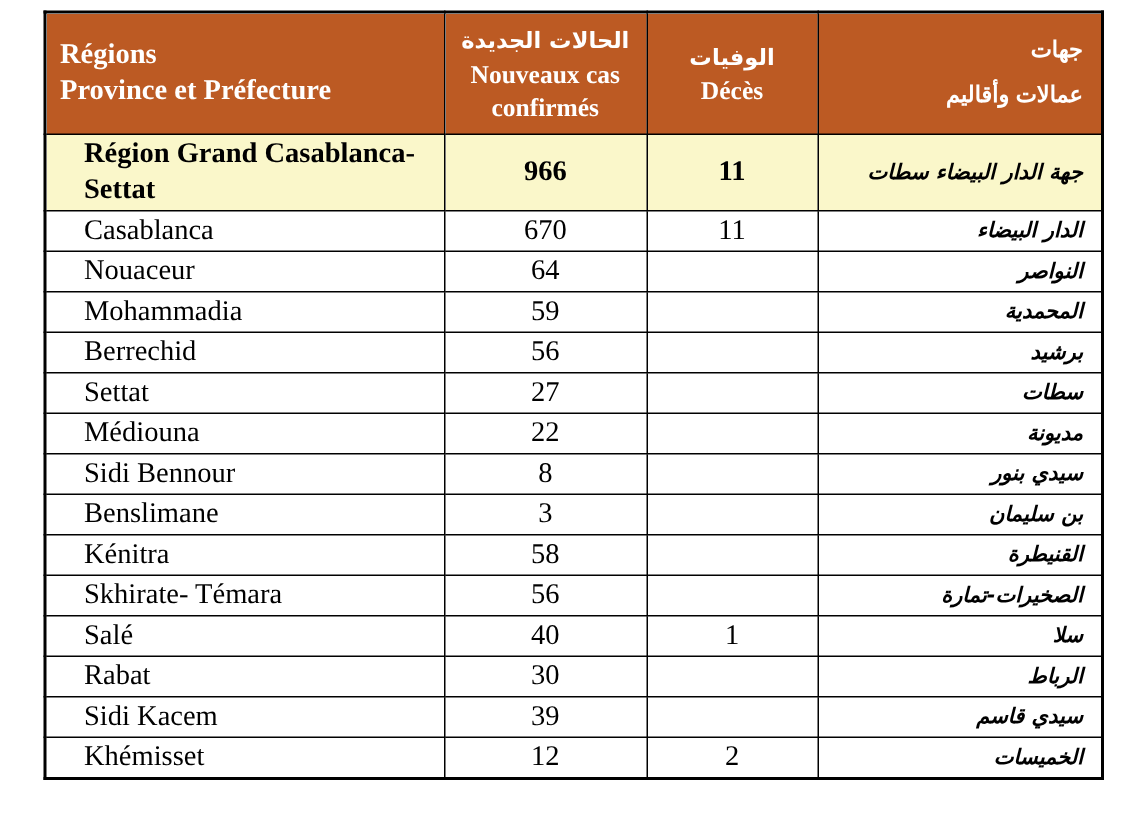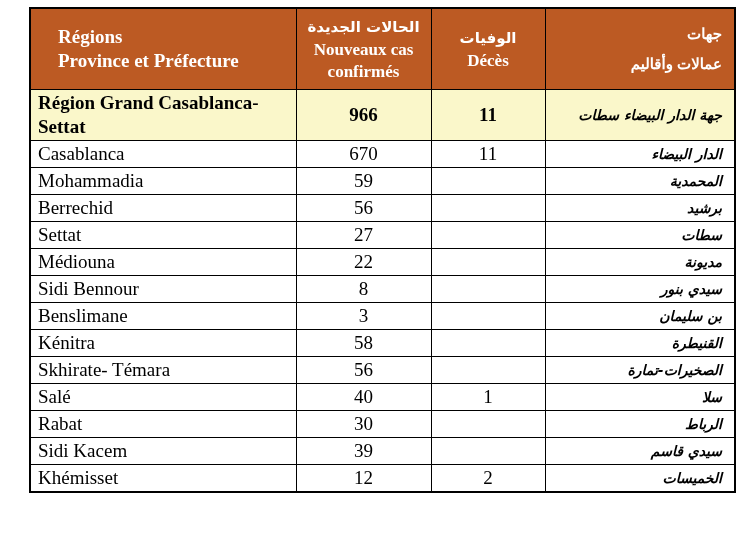--- a/index.html
+++ b/index.html
@@ -5,31 +5,31 @@
   html,body {margin:0; padding:0; background:#ffffff;}
   .page {position:relative; width:754px; height:557px; overflow:hidden; background:#ffffff;}
   .tbl {position:absolute; left:29px; top:7px; width:705px;
         border-collapse:collapse; table-layout:fixed;
         border:2px solid var(--border,#000);}
   th, td {border:1.5px solid var(--border,#000); overflow:hidden;}
 
   thead th {background:var(--header-bg,#BC5A23); color:var(--header-text,#fff);
             height:78px; vertical-align:middle; font-weight:bold;
             font-family:"Liberation Serif", serif;}
-  .h-name   {text-align:left; padding-left:27px; font-size:19px; line-height:24px;}
+  .h-name   {text-align:left; padding-left:9px; font-size:19px; line-height:24px;}
   .h-cases, .h-deaths {text-align:center; font-size:17px; line-height:22px; padding:0 4px;}
   .line {display:block;}
   .ar-line {font-family:"DejaVu Sans", sans-serif; font-size:15px; line-height:24px;}
   .h-arabic {text-align:right; padding-right:12px;
              font-family:Liberation Sans, sans-serif; font-size:15px; line-height:30px;}
 
   tbody td {font-family:"Liberation Serif", serif; font-size:19px;
             height:26px; line-height:26px; padding:0; vertical-align:middle;
             background:#ffffff; color:#000; white-space:nowrap;}
-  .c-name {text-align:left; padding-left:7px;}
+  .c-name {text-align:left; padding-left:25px;}
   .c-num  {text-align:center;margin-left:45px;}
   .c-ar   {text-align:right; padding-right:12px;
            font-family:"DejaVu Sans", sans-serif; font-size:14px; font-weight:bold;font-style:italic;}
   .region-row td {background:var(--region-bg,#FAF7CA); font-weight:bold;}
   .region-row .c-name {white-space:normal; line-height:24px; padding-top:1px; padding-bottom:1px;}
 </style>
 </head>
 <body>
 
 <div class="page">
@@ -65,20 +65,26 @@
           <td class="c-name">Région Grand Casablanca-Settat</td>
           <td class="c-num">966</td>
           <td class="c-num">11</td>
           <td class="c-ar" dir="rtl">جهة الدار البيضاء سطات</td>
         </tr>
         <tr class="data-row">
           <td class="c-name">Casablanca</td>
           <td class="c-num">670</td>
           <td class="c-num">11</td>
           <td class="c-ar" dir="rtl">الدار البيضاء</td>
+        </tr>
+        <tr class="data-row">
+          <td class="c-name">Nouaceur</td>
+          <td class="c-num">64</td>
+          <td class="c-num"></td>
+          <td class="c-ar" dir="rtl">النواصر</td>
         </tr>
         <tr class="data-row">
           <td class="c-name">Mohammadia</td>
           <td class="c-num">59</td>
           <td class="c-num"></td>
           <td class="c-ar" dir="rtl">المحمدية</td>
         </tr>
         <tr class="data-row">
           <td class="c-name">Berrechid</td>
           <td class="c-num">56</td>

